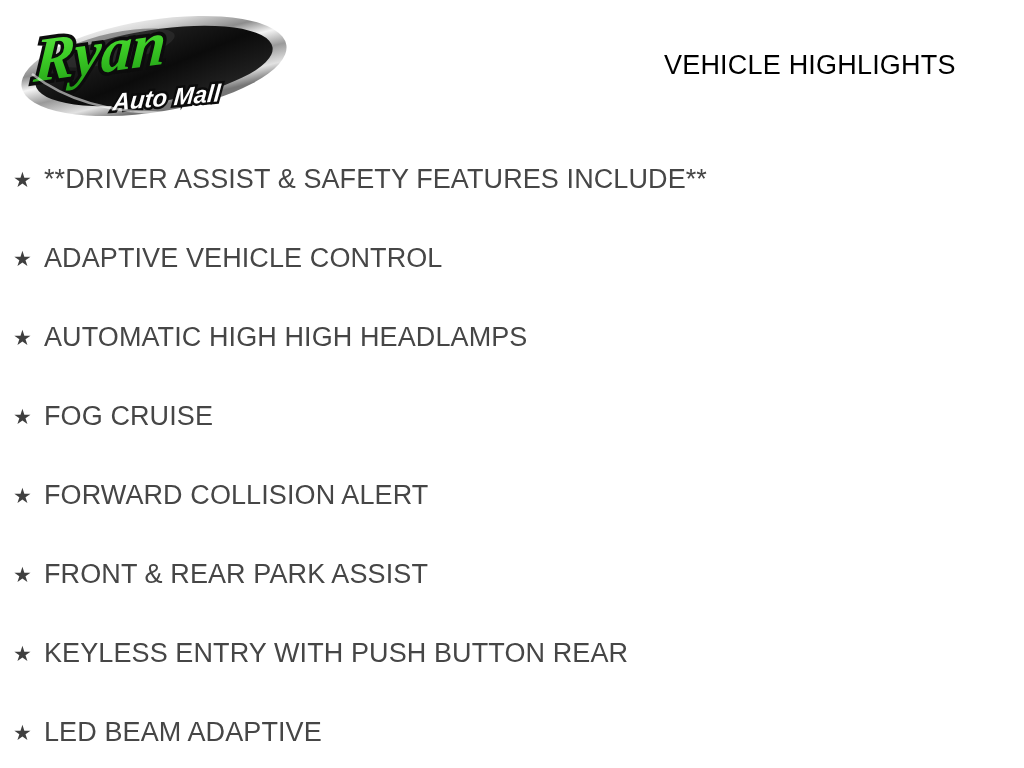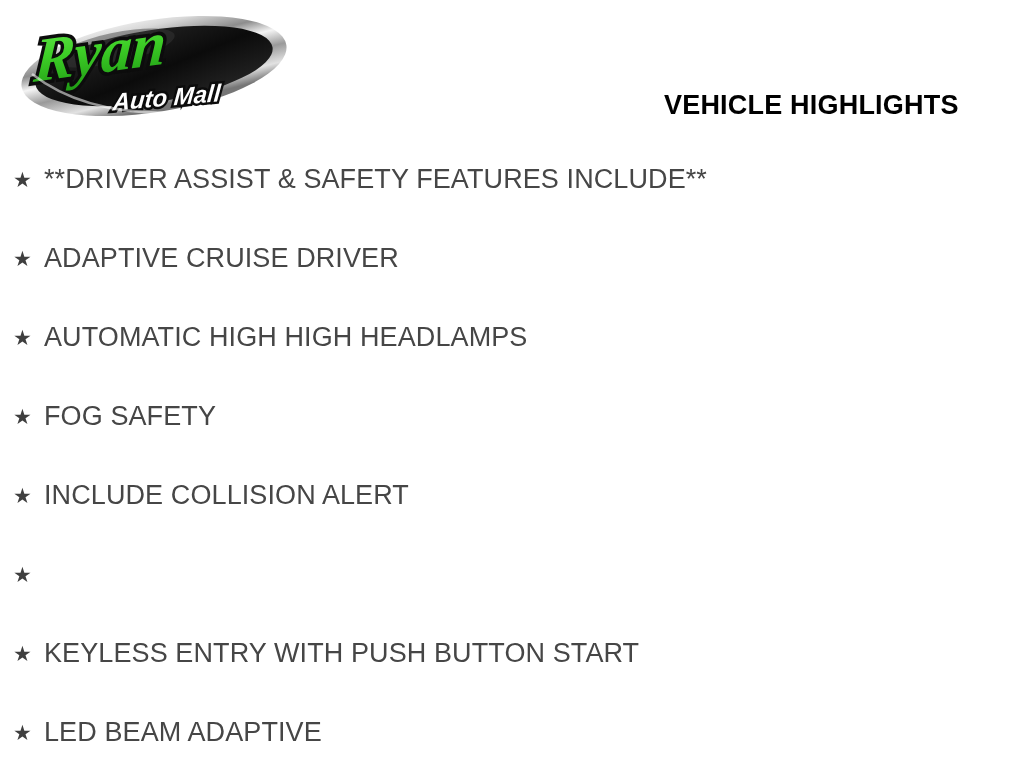--- a/index.html
+++ b/index.html
@@ -39,25 +39,24 @@
     width: 272px;
     height: 112px;
   }
 
   
   #page-title {
     position: absolute;
     left: 664px;
     top: 50px;
     font-size: 27px;
-    font-weight: bold;
+    font-weight: normal;
     letter-spacing: 0.2px;
     color: #000000;
     white-space: nowrap;
-    margin-top: 40px;
   }
 
   
   #highlights-list {
     position: absolute;
     left: 0;
     top: 140px;
     width: 1024px;
     list-style: none;
     margin: 0;
@@ -140,45 +139,46 @@
 
 <ul id="highlights-list">
 
   <li class="highlight-item">
     <span class="bullet-star">★</span>
     <span class="highlight-label">**DRIVER ASSIST &amp; SAFETY FEATURES INCLUDE**</span>
   </li>
 
   <li class="highlight-item">
     <span class="bullet-star">★</span>
-    <span class="highlight-label">ADAPTIVE CRUISE DRIVER</span>
+    <span class="highlight-label">ADAPTIVE VEHICLE CONTROL</span>
   </li>
 
   <li class="highlight-item">
     <span class="bullet-star">★</span>
     <span class="highlight-label">AUTOMATIC HIGH HIGH HEADLAMPS</span>
   </li>
 
   <li class="highlight-item">
     <span class="bullet-star">★</span>
-    <span class="highlight-label">FOG SAFETY</span>
+    <span class="highlight-label">FOG CRUISE</span>
   </li>
 
   <li class="highlight-item">
     <span class="bullet-star">★</span>
-    <span class="highlight-label">INCLUDE COLLISION ALERT</span>
+    <span class="highlight-label">FORWARD COLLISION ALERT</span>
   </li>
 
   <li class="highlight-item">
     <span class="bullet-star">★</span>
+    <span class="highlight-label">FRONT &amp; REAR PARK ASSIST</span>
   </li>
 
   <li class="highlight-item">
     <span class="bullet-star">★</span>
-    <span class="highlight-label">KEYLESS ENTRY WITH PUSH BUTTON START</span>
+    <span class="highlight-label">KEYLESS ENTRY WITH PUSH BUTTON REAR</span>
   </li>
 
   <li class="highlight-item">
     <span class="bullet-star">★</span>
     <span class="highlight-label">LED BEAM ADAPTIVE</span>
   </li>
 
 </ul>
 
 </body></html>

